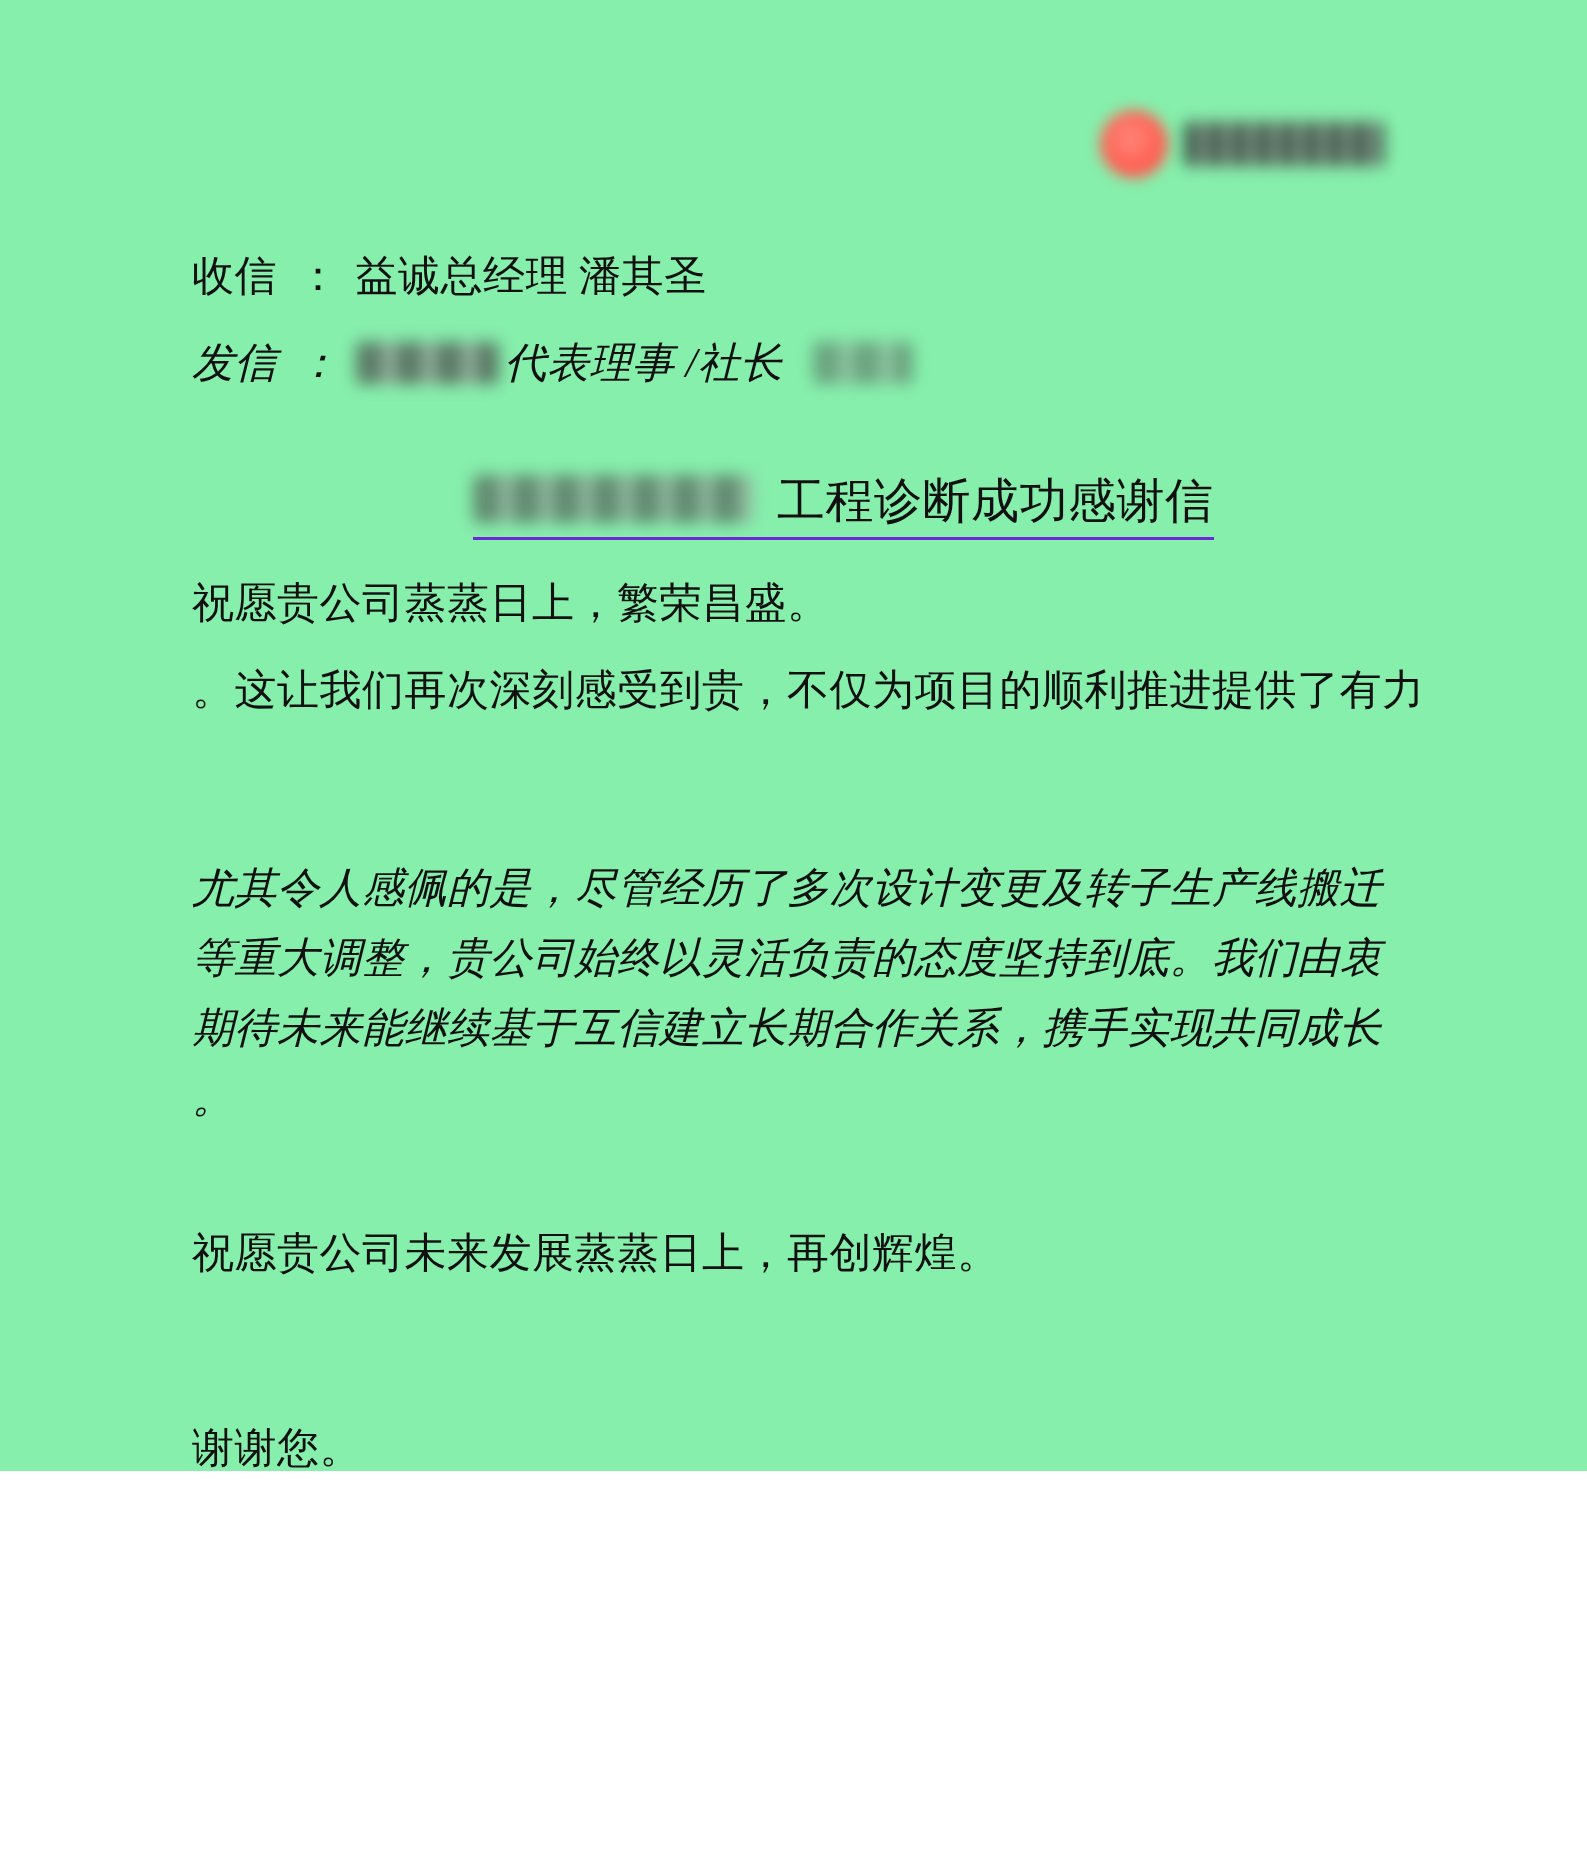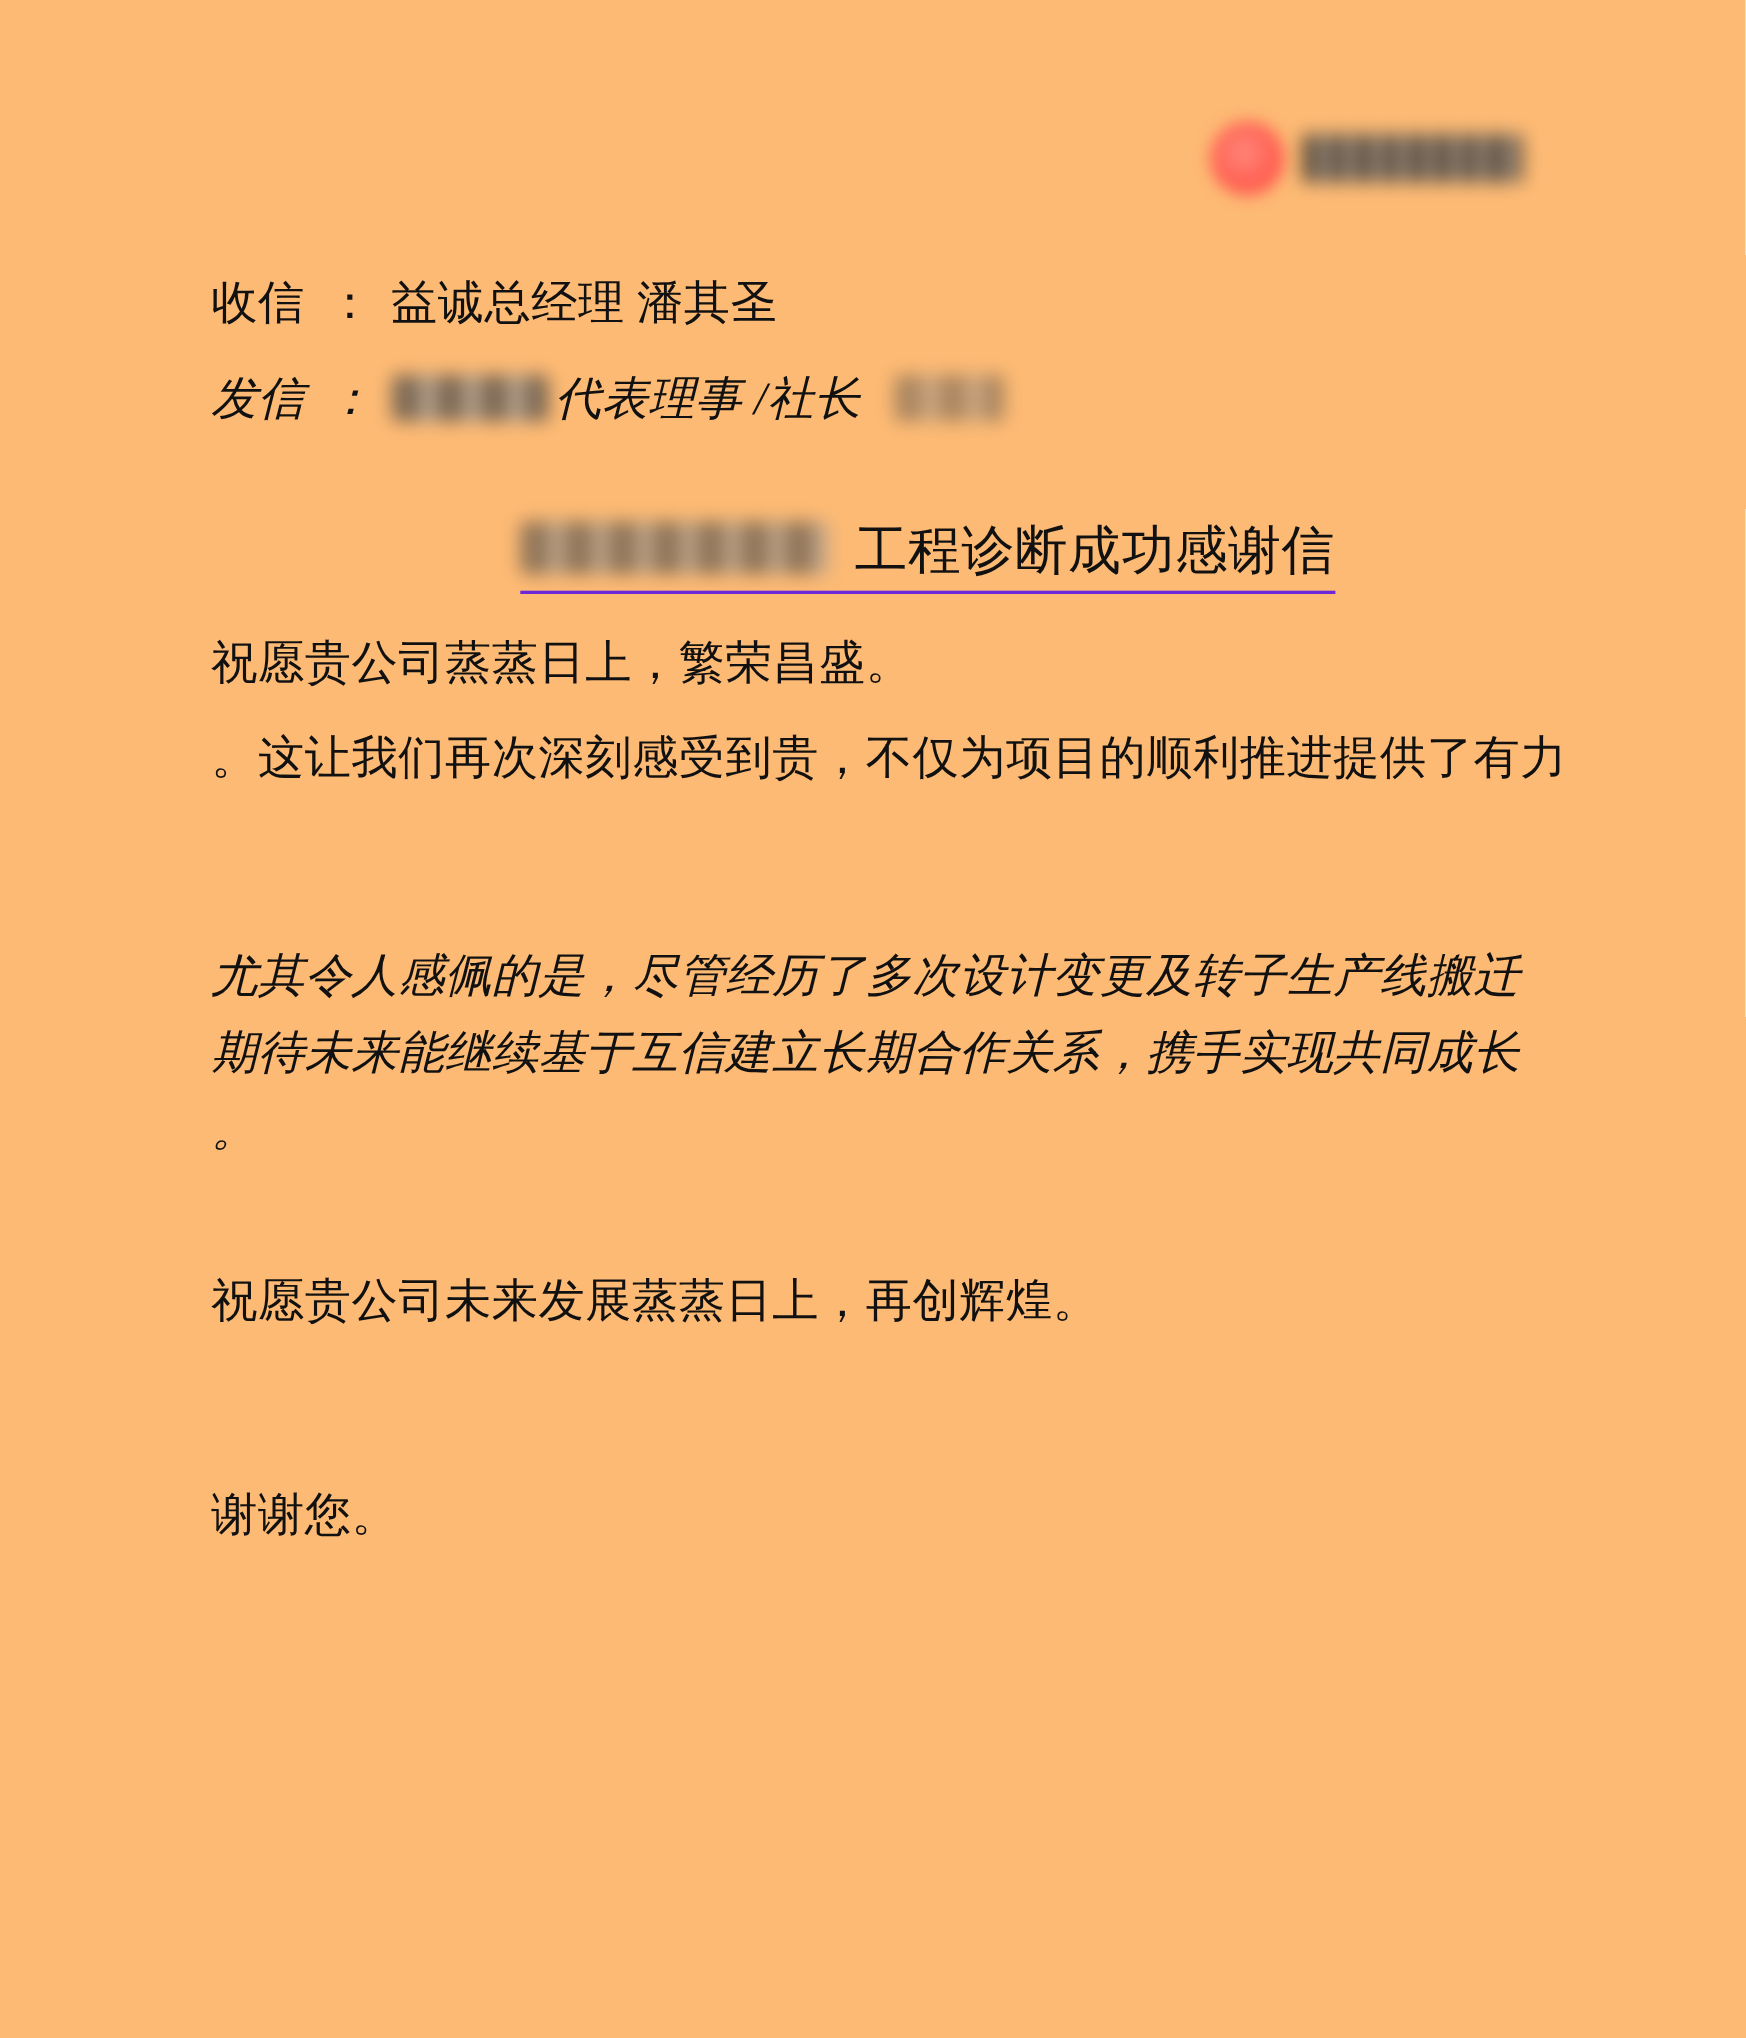--- a/index.html
+++ b/index.html
@@ -3,23 +3,23 @@
 <meta charset="utf-8">
 <style>
   html, body {
     margin: 0;
     padding: 0;
     background: #ffffff;
   }
   .page {
     position: relative;
     width: 1587px;
-    height: 1853px;
+    height: 1471px;
     margin: 0 auto;
-    background: #fdba74;
+    background: #86efac;
     overflow: hidden;
     font-family: "Liberation Serif", "DejaVu Serif", serif;
     color: #111111;
   }
 
   
   .logo {
     position: absolute;
     top: 110px;
     left: 1100px;
@@ -119,20 +119,21 @@
       <span>祝愿贵公司蒸蒸日上，繁荣昌盛。</span>
     </div>
 
 
     <div class="p3">
       <div class="line">。这让我们再次深刻感受到贵，不仅为项目的顺利推进提供了有力</div>
     </div>
 
     <div class="p4">
       <div class="line">尤其令人感佩的是，尽管经历了多次设计变更及转子生产线搬迁</div>
+      <div class="line">等重大调整，贵公司始终以灵活负责的态度坚持到底。我们由衷</div>
       <div class="line">期待未来能继续基于互信建立长期合作关系，携手实现共同成长</div>
       <div class="line">。</div>
     </div>
 
     <div class="line p5">祝愿贵公司未来发展蒸蒸日上，再创辉煌。</div>
 
     <div class="line p6">谢谢您。</div>
 
   </div>
 </div>

